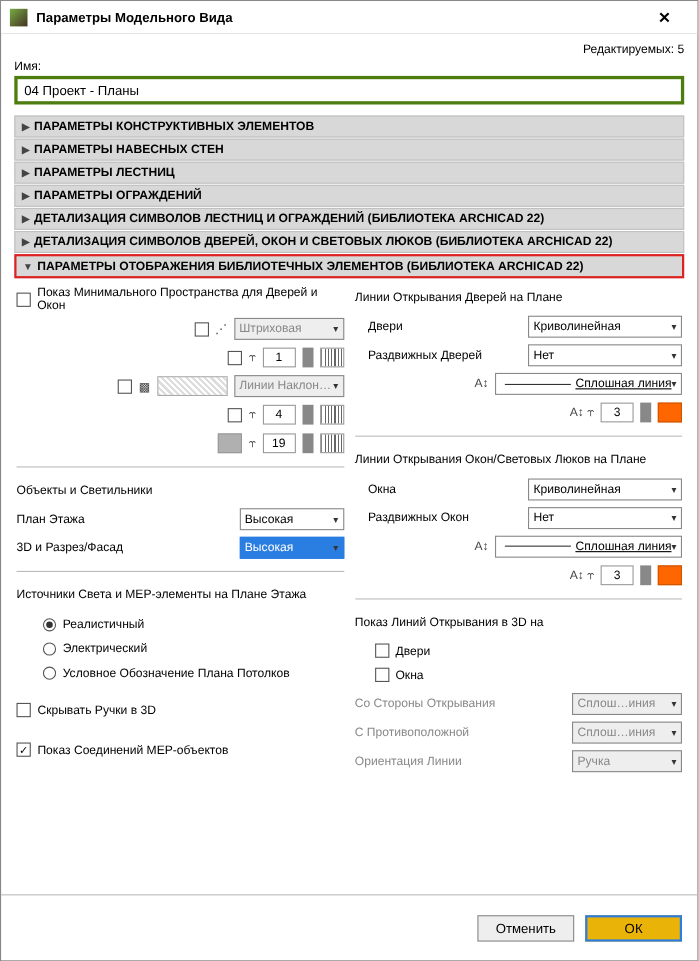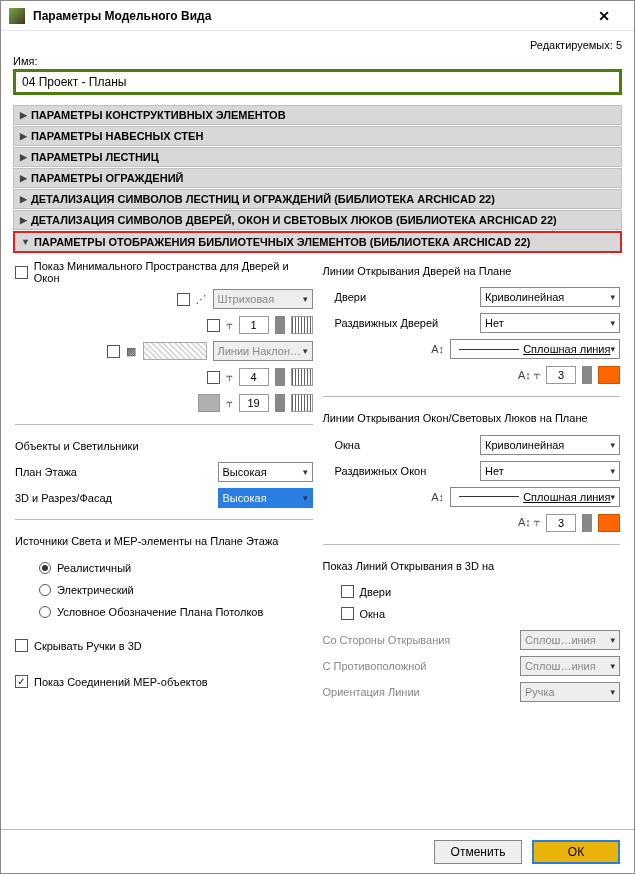--- a/index.html
+++ b/index.html
@@ -30,21 +30,21 @@
     .dd { border: 1px solid #888; height: 20px; display: flex; align-items: center; padding: 0 4px; background: #fff; min-width: 120px; justify-content: space-between; }
     .dd .arrow { font-size: 9px; color:#333; }
     .dd.sel { background: #2a7de1; color:#fff; border-color:#2a7de1;}
     .dd.disabled { background: #eee; color:#888; }
     .sep { height: 1px; background: #bbb; margin: 6px 0; width: 100%; }
     .radio { width: 12px; height: 12px; border: 1px solid #555; border-radius: 50%; display: inline-flex; align-items: center; justify-content: center; }
     .radio .dot { width: 6px; height: 6px; background: #333; border-radius: 50%; }
     .grouplabel { font-size: 11px; margin: 4px 0; line-height:1.3; }
     .icon { font-size: 11px; color:#444; }
     .linepreview { display:inline-block; width:60px; border-bottom: 1px solid #333; margin: 0 4px; }
-    .footer { height: 44px; border-top: 1px solid #bbb; display: flex; justify-content: flex-end; align-items: center; gap: 10px; padding: 0 14px; }
+    .footer { height: 60px; border-top: 1px solid #bbb; display: flex; justify-content: flex-end; align-items: center; gap: 10px; padding: 0 14px; }
     .btn { min-width: 88px; height: 24px; border: 1px solid #888; background: #eee; display: flex; align-items: center; justify-content: center; font-size: 12px; }
     .btn.primary { border: 2px solid #2a7de1; background: #eab308; font-weight: 500; }
     .hatch-preview { width: 64px; height:18px; border:1px solid #aaa; background: repeating-linear-gradient(45deg,#ddd,#ddd 2px,#fff 2px,#fff 4px);}
   </style>
 </head>
 <body>
 
 <div class="titlebar">
   <div class="appicon"></div>
   <div class="title">Параметры Модельного Вида</div>

